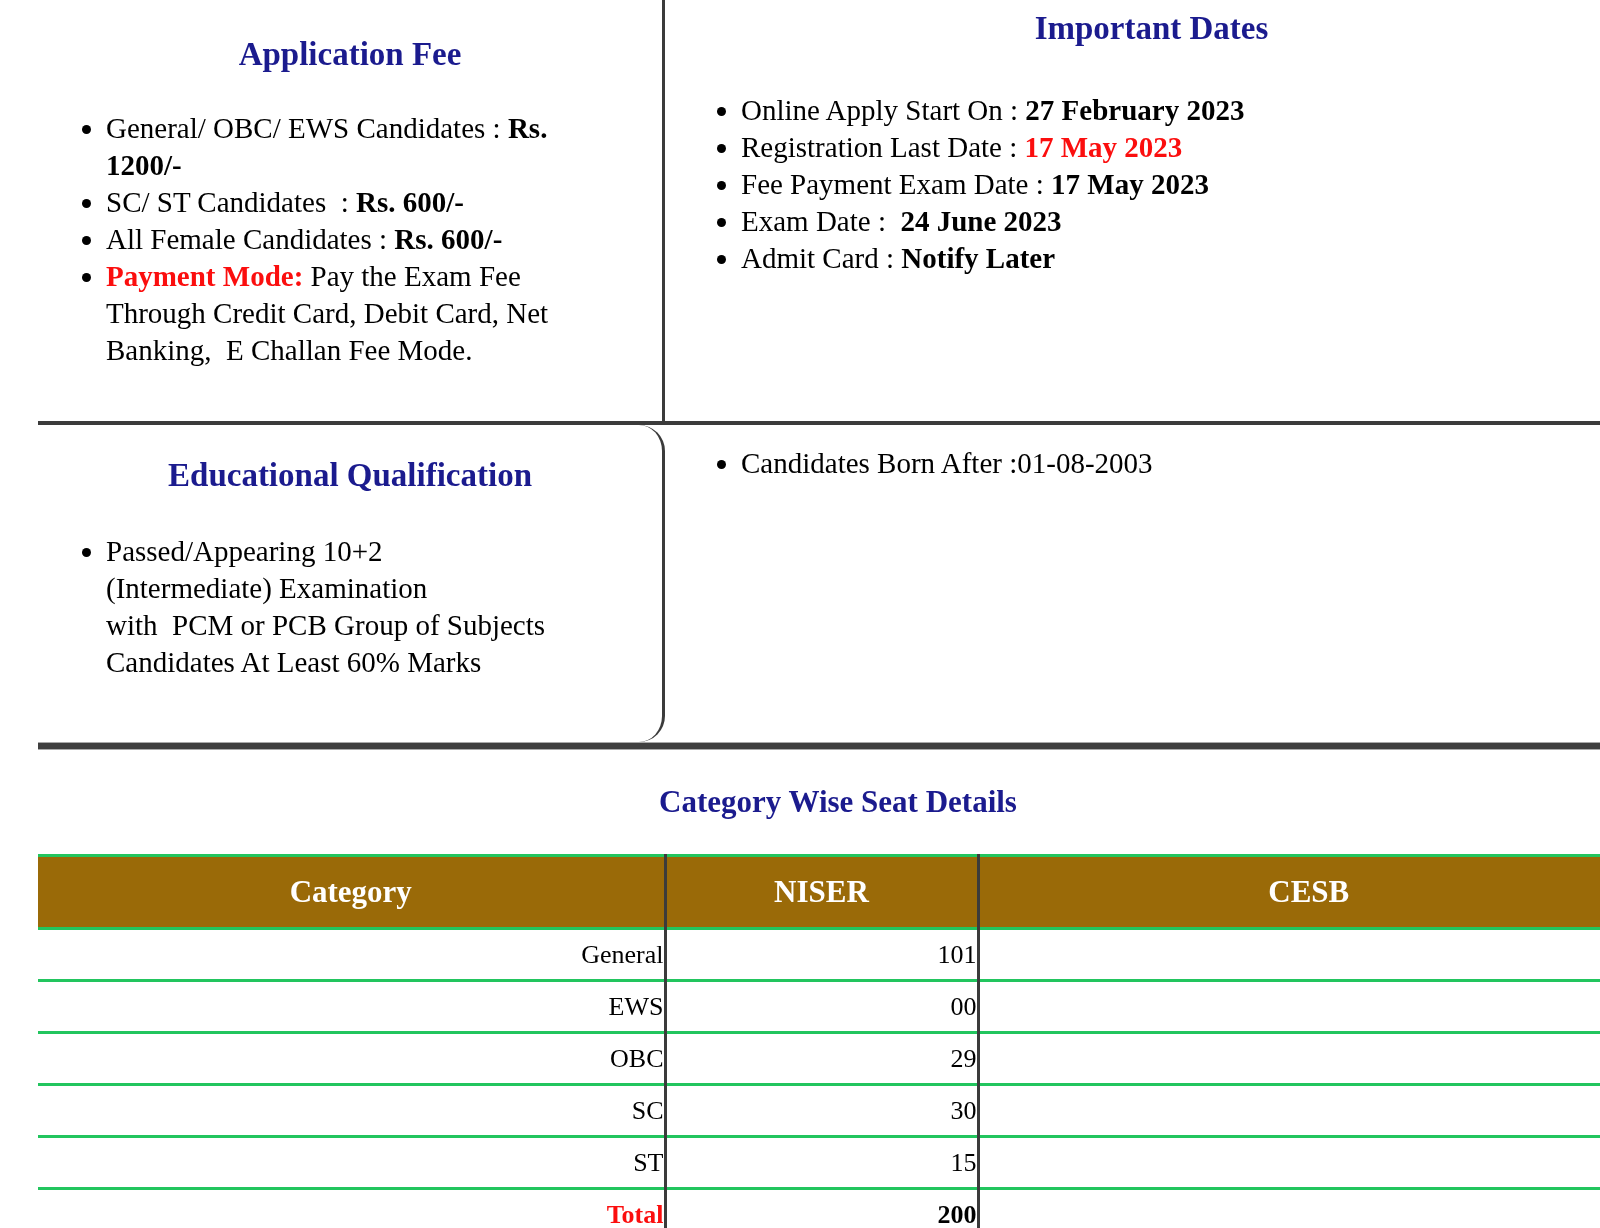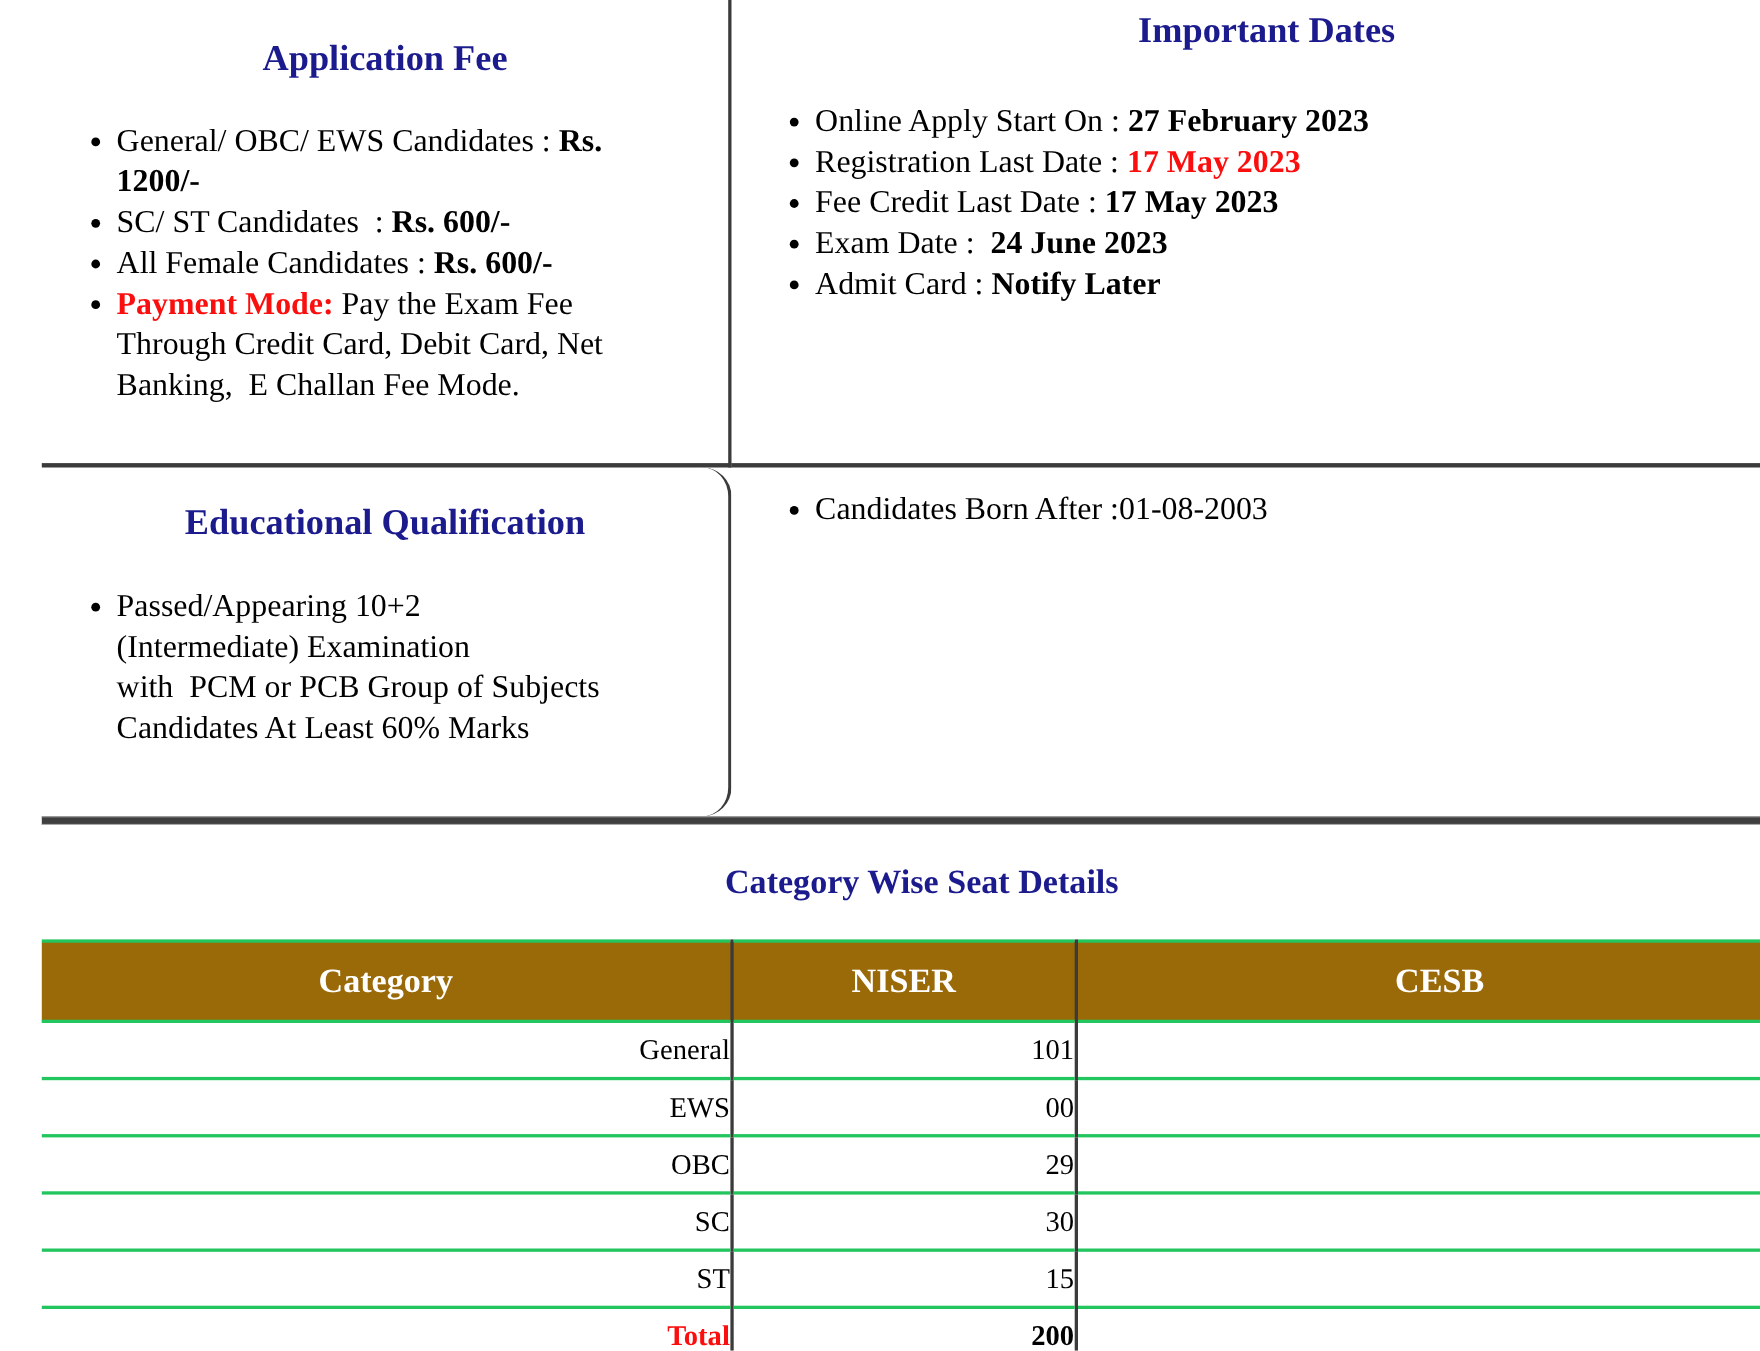--- a/index.html
+++ b/index.html
@@ -132,21 +132,21 @@
     <section class="cell r1 pad-b gap-b">
       <h2 class="sec-title">Important Dates</h2>
       <ul class="blist indent-r">
         <li>
           <span>Online Apply Start On : </span><b>27 February 2023</b>
         </li>
         <li>
           <span>Registration Last Date : </span><b class="red">17 May 2023</b>
         </li>
         <li>
-          <span>Fee Credit Last Date : </span><b>17 May 2023</b>
+          <span>Fee Payment Exam Date : </span><b>17 May 2023</b>
         </li>
         <li>
           <span>Exam Date :  </span><b>24 June 2023</b>
         </li>
         <li>
           <span>Admit Card : </span><b>Notify Later</b>
         </li>
       </ul>
     </section>
 

